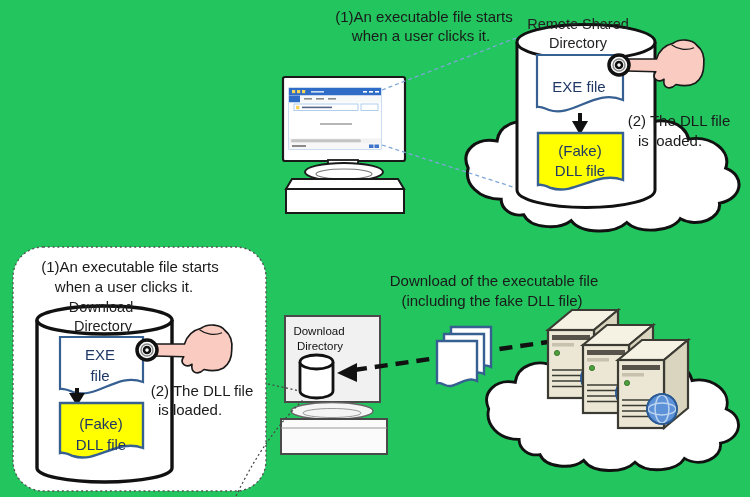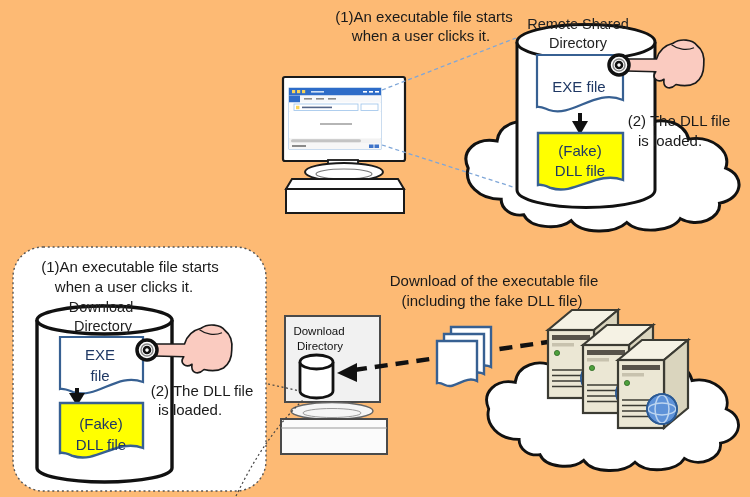--- a/index.html
+++ b/index.html
@@ -1,16 +1,16 @@
 <!DOCTYPE html>
 <html><head>
 <meta charset="utf-8">
 <style>
   html,body{margin:0;padding:0;background:#fff;}
-  .stage{position:relative;width:750px;height:497px;background:#fdba74;overflow:hidden;}
+  .stage{position:relative;width:750px;height:497px;background:#22c55e;overflow:hidden;}
   svg text{font-family:"Liberation Sans",sans-serif;text-anchor:middle;}
   .t15{font-size:15px;fill:#1a1a1a;}
   .tnavy{font-size:15px;fill:#1F3864;}
   .tdir{font-size:14.5px;fill:#222222;}
   .tsm{font-size:11.5px;fill:#111111;}
 </style>
 </head>
 <body>
 
 <div class="stage">

